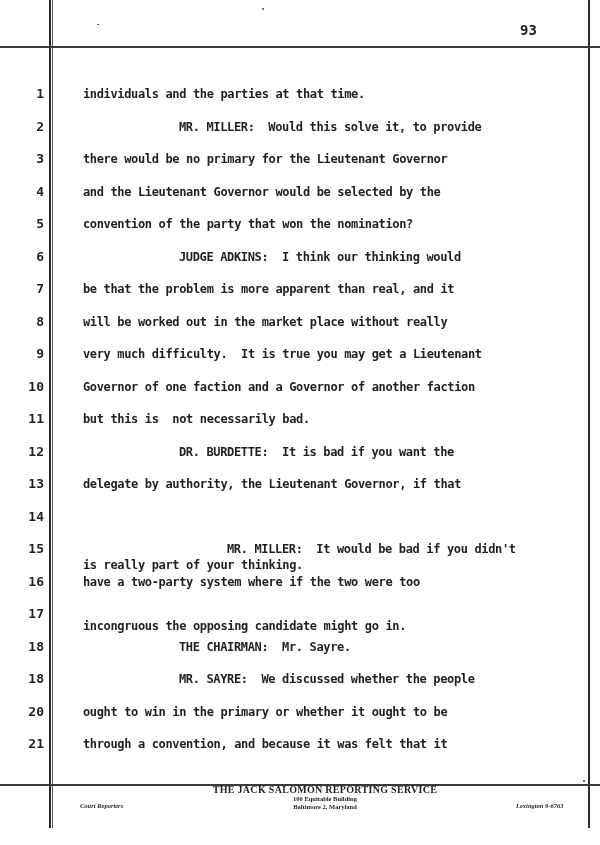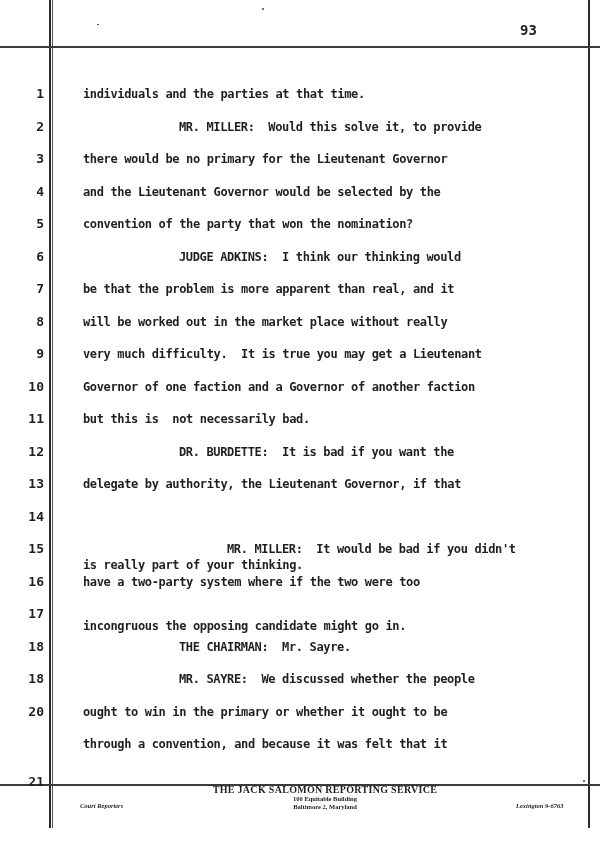--- a/index.html
+++ b/index.html
@@ -51,21 +51,21 @@
       <div class="line-num" style="top: 325px; margin-left: 48px;">11</div>
       <div class="line-num" style="top: 358px;">12</div>
       <div class="line-num" style="top: 390px; padding-left: 33px;">13</div>
       <div class="line-num" style="top: 423px;">14</div>
       <div class="line-num" style="top: 455px;">15</div>
       <div class="line-num" style="top: 488px;">16</div>
       <div class="line-num" style="top: 520px;">17</div>
       <div class="line-num" style="top: 553px;">18</div>
       <div class="line-num" style="top: 585px;">18</div>
       <div class="line-num" style="top: 618px;">20</div>
-      <div class="line-num" style="top: 688px;">21</div>
+      <div class="line-num" style="top: 650px;">21</div>
     </div>
   <div class="text-lines" id="text-lines">
       <div class="text-line" style="top: 0px;">individuals and the parties at that time.</div>
       <div class="text-line" style="top: 33px; left: 96px;">MR. MILLER:  Would this solve it, to provide</div>
       <div class="text-line" style="top: 65px;">there would be no primary for the Lieutenant Governor</div>
       <div class="text-line" style="top: 98px;">and the Lieutenant Governor would be selected by the</div>
       <div class="text-line" style="top: 130px;">convention of the party that won the nomination?</div>
       <div class="text-line" style="top: 163px; left: 96px;">JUDGE ADKINS:  I think our thinking would</div>
       <div class="text-line" style="top: 195px;">be that the problem is more apparent than real, and it</div>
       <div class="text-line" style="top: 228px;">will be worked out in the market place without really</div>

